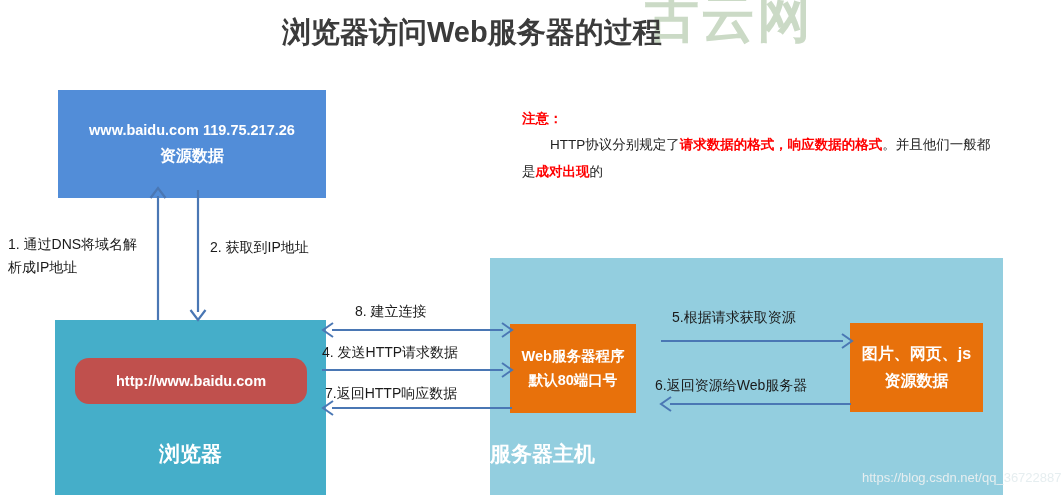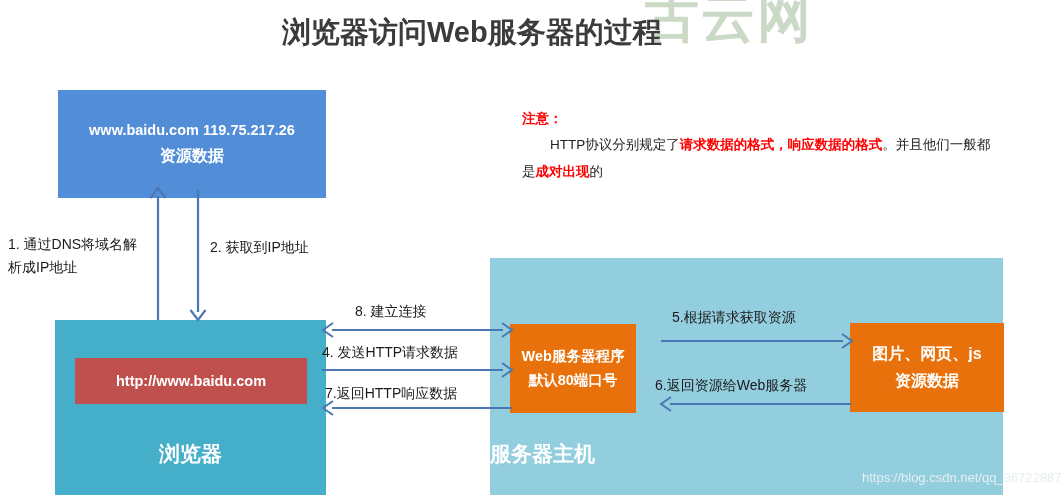--- a/index.html
+++ b/index.html
@@ -76,20 +76,21 @@
   #url-bar {
     left: 75px; top: 358px;
     width: 232px; height: 46px;
     background: #C0504D;
     display: flex;
     align-items: center;
     justify-content: center;
     color: #ffffff;
     font-weight: 700;
     font-size: 14.5px;
+    border-radius: 14px;
   }
   #browser-label {
     left: 55px; top: 440px;
     width: 271px;
     text-align: center;
     color: #ffffff;
     font-weight: 700;
     font-size: 21px;
   }
 
@@ -107,21 +108,21 @@
   }
 
   #webserver-box {
     left: 510px; top: 324px;
     width: 126px; height: 89px;
     background: #E8710B;
     font-size: 14.5px;
   }
   #resource-box {
     left: 850px; top: 323px;
-    width: 154px; height: 89px;
+    width: 133px; height: 89px;
     background: #E8710B;
     font-size: 16px;
   }
 
   
   #note {
     left: 522px; top: 106px;
     width: 470px;
     font-size: 13.5px;
     line-height: 1.95;

